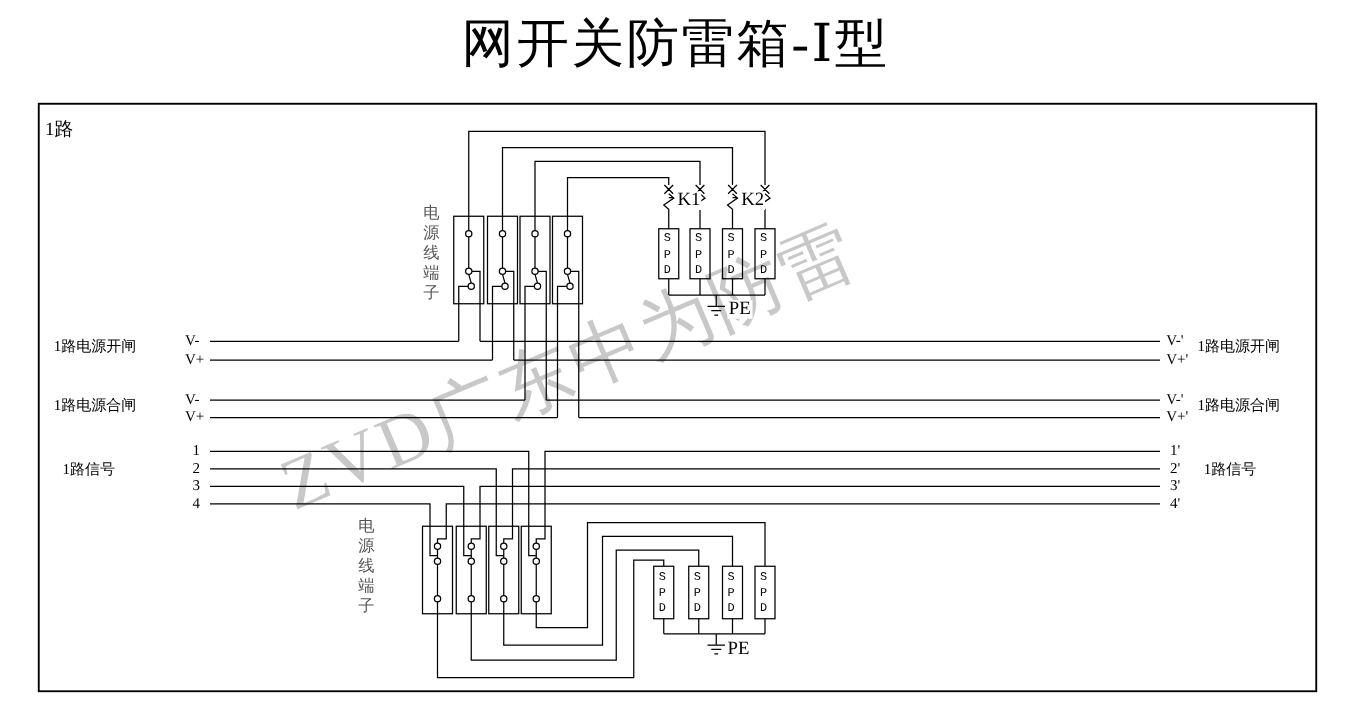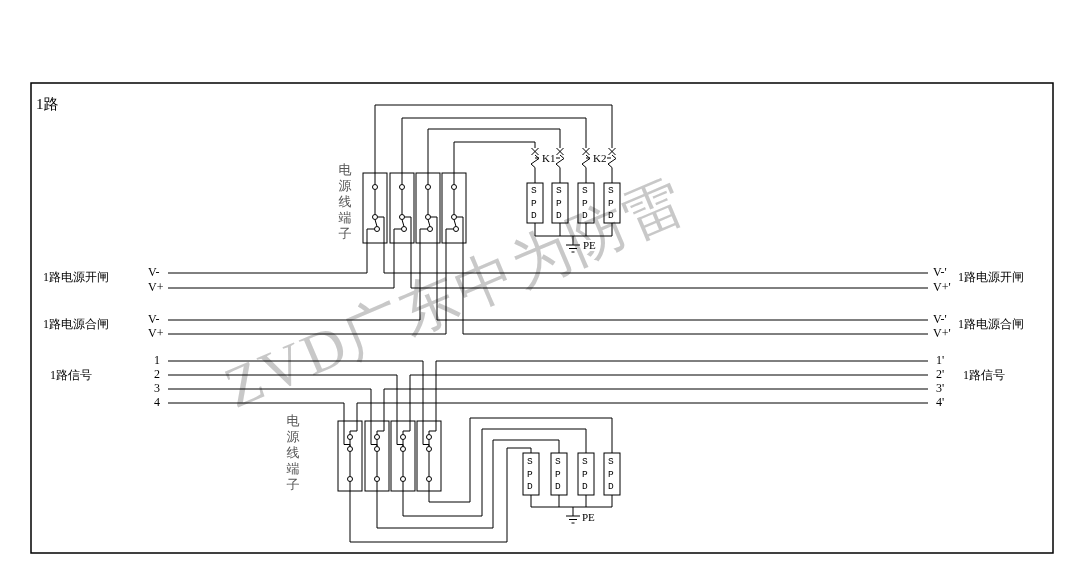--- a/index.html
+++ b/index.html
@@ -5,21 +5,21 @@
   html,body{margin:0;padding:0;background:#ffffff;}
   #stage{
     position:relative;width:1081px;height:582px;background:#fff;overflow:hidden;
     font-family:"Liberation Serif","DejaVu Serif",serif;color:#000;
   }
   .lbl{position:absolute;white-space:nowrap;line-height:1.15;}
   .title{top:12px;left:50%;transform:translateX(-50%);font-size:42px;letter-spacing:2px;font-weight:500;}
   .corner{font-size:15px;}
   .grp{font-size:12px;}
   .pin{font-size:12px;}
-  .small{font-size:11px;background:#fff;padding:0 1px;line-height:1.0;}
+  .small{font-size:15px;background:#fff;padding:0 1px;line-height:1.0;}
   .vtext{position:absolute;width:14px;font-size:13px;line-height:16px;word-break:break-all;white-space:normal;color:#555;text-align:center;}
   .spdtxt{position:absolute;width:9px;font-size:9.5px;line-height:12.5px;word-break:break-all;white-space:normal;text-align:left;font-family:Liberation Mono, monospace;}
   .watermark{
     position:absolute;left:228px;top:352px;transform:rotate(-23deg);transform-origin:left center;
     font-size:58px;color:#c3c3c3;letter-spacing:3px;opacity:.9;z-index:0;white-space:nowrap;
   }
   svg.wires{position:absolute;left:0;top:0;z-index:1;}
   .lbl,.vtext,.spdtxt{z-index:2;}
 </style>
 </head>
@@ -145,20 +145,21 @@
       <rect x="523" y="453" width="16" height="42"></rect>
       <rect x="551" y="453" width="16" height="42"></rect>
       <rect x="578" y="453" width="16" height="42"></rect>
       <rect x="604" y="453" width="16" height="42"></rect>
       <path d="M531 495 L531 507 M559 495 L559 507 M586 495 L586 507 M612 495 L612 507
                M531 507 L612 507 M573 507 L573 516"></path>
       <path d="M566 516 L580 516 M569 519.5 L577 519.5 M571.5 523 L574.5 523"></path>
     </g>
   </svg>
 
+  <div class="lbl title">网开关防雷箱-Ⅰ型</div>
   <div class="lbl corner" style="left:36px;top:96px;">1路</div>
 
   <div class="lbl grp" style="left:43px;top:271px;">1路电源开闸</div>
   <div class="lbl grp" style="left:43px;top:318px;">1路电源合闸</div>
   <div class="lbl grp" style="left:50px;top:369px;">1路信号</div>
 
   <div class="lbl pin" style="left:148px;top:266px;">V-</div>
   <div class="lbl pin" style="left:148px;top:281px;">V+</div>
   <div class="lbl pin" style="left:148px;top:313px;">V-</div>
   <div class="lbl pin" style="left:148px;top:327px;">V+</div>

